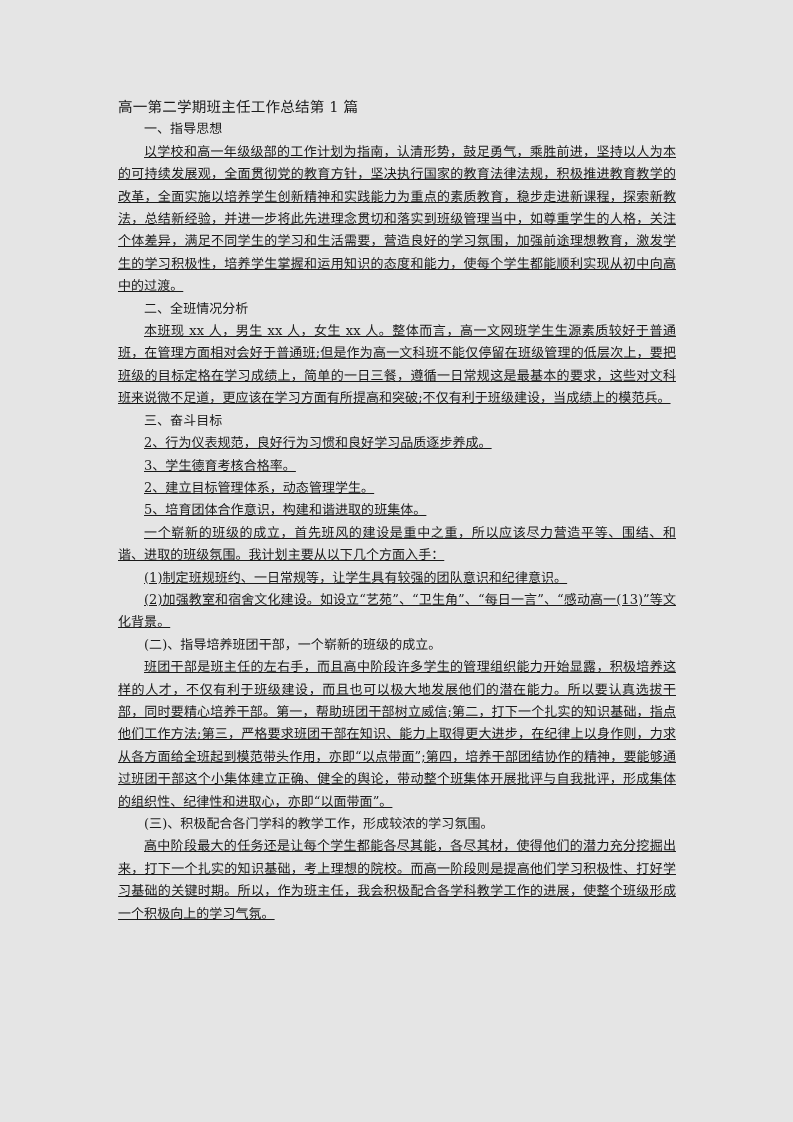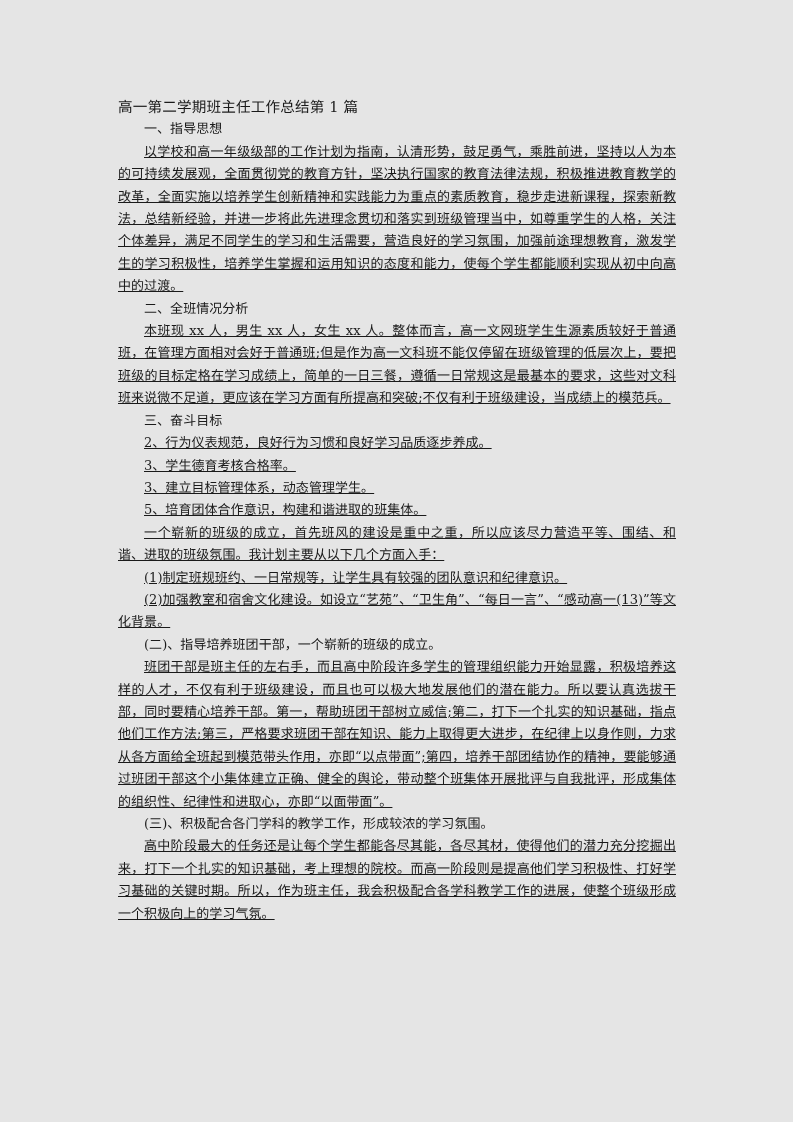--- a/index.html
+++ b/index.html
@@ -65,21 +65,21 @@
     <p class="para indent2">以学校和高一年级级部的工作计划为指南，认清形势，鼓足勇气，乘胜前进，坚持以人为本的可持续发展观，全面贯彻党的教育方针，坚决执行国家的教育法律法规，积极推进教育教学的改革，全面实施以培养学生创新精神和实践能力为重点的素质教育，稳步走进新课程，探索新教法，总结新经验，并进一步将此先进理念贯切和落实到班级管理当中，如尊重学生的人格，关注个体差异，满足不同学生的学习和生活需要，营造良好的学习氛围，加强前途理想教育，激发学生的学习积极性，培养学生掌握和运用知识的态度和能力，使每个学生都能顺利实现从初中向高中的过渡。</p>
 
     <p class="para heading">二、全班情况分析</p>
 
     <p class="para indent2">本班现 xx 人，男生 xx 人，女生 xx 人。整体而言，高一文网班学生生源素质较好于普通班，在管理方面相对会好于普通班;但是作为高一文科班不能仅停留在班级管理的低层次上，要把班级的目标定格在学习成绩上，简单的一日三餐，遵循一日常规这是最基本的要求，这些对文科班来说微不足道，更应该在学习方面有所提高和突破;不仅有利于班级建设，当成绩上的模范兵。</p>
 
     <p class="para heading">三、奋斗目标</p>
 
     <p class="para indent2">2、行为仪表规范，良好行为习惯和良好学习品质逐步养成。</p>
     <p class="para indent2">3、学生德育考核合格率。</p>
-    <p class="para indent2">3、建立目标管理体系，动态管理学生。</p>
+    <p class="para indent2">2、建立目标管理体系，动态管理学生。</p>
     <p class="para indent2">5、培育团体合作意识，构建和谐进取的班集体。</p>
 
 
 
     <p class="para indent2">一个崭新的班级的成立，首先班风的建设是重中之重，所以应该尽力营造平等、围结、和谐、进取的班级氛围。我计划主要从以下几个方面入手：</p>
 
     <p class="para indent2">(1)制定班规班约、一日常规等，让学生具有较强的团队意识和纪律意识。</p>
     <p class="para indent2">(2)加强教室和宿舍文化建设。如设立“艺苑”、“卫生角”、“每日一言”、“感动高一(13)”等文化背景。</p>
 
     <p class="para heading">(二)、指导培养班团干部，一个崭新的班级的成立。</p>

